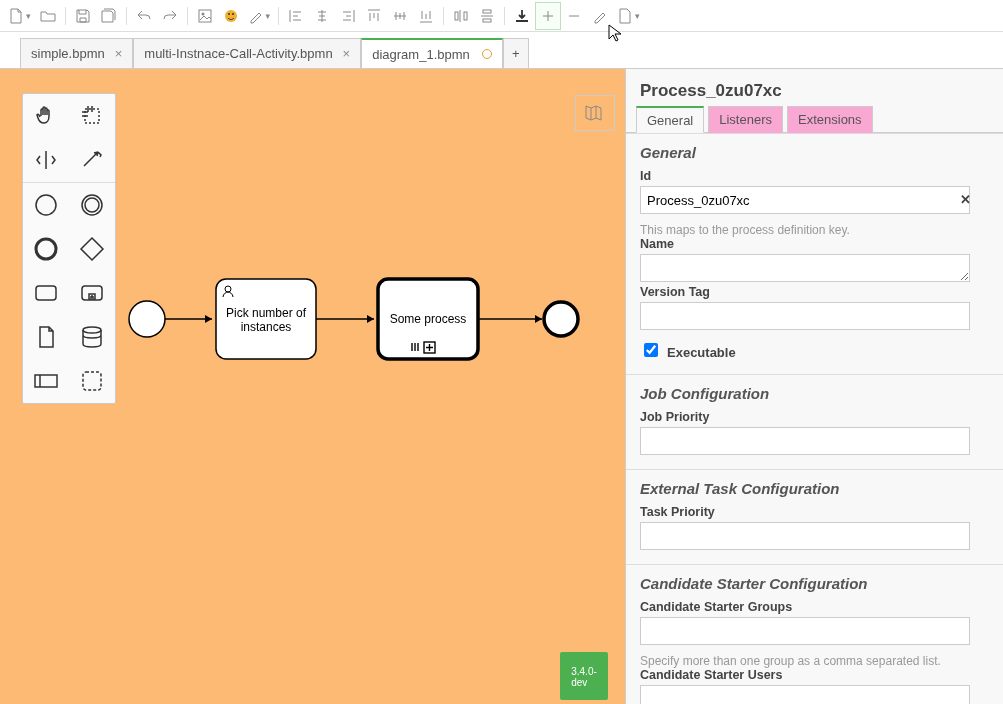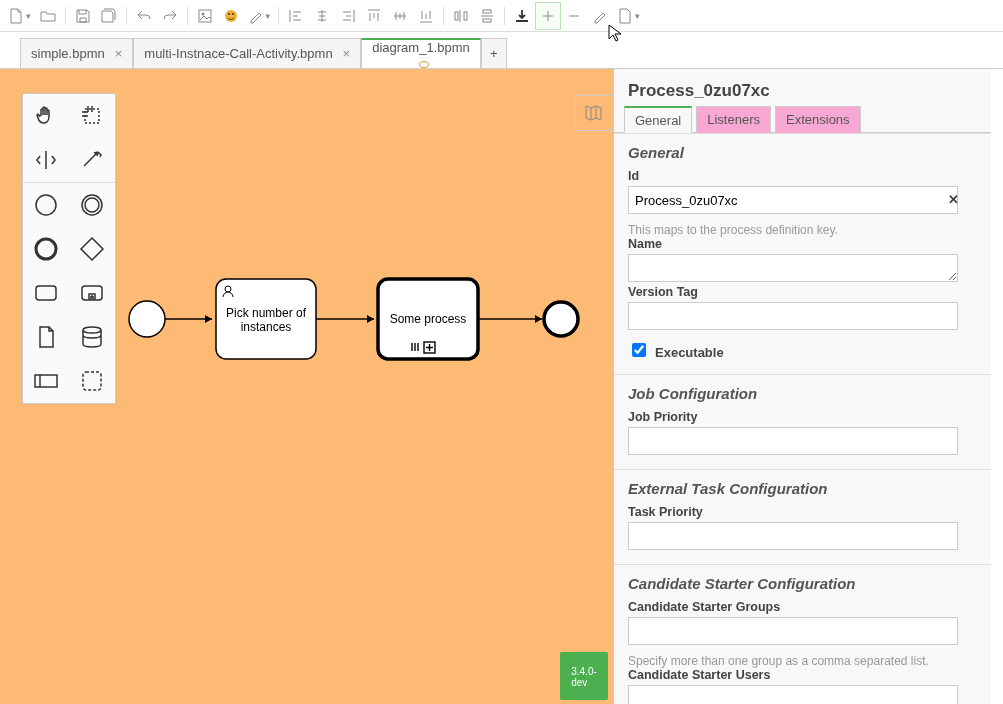--- a/index.html
+++ b/index.html
@@ -55,21 +55,21 @@
     margin-right:0;
     background:#f5f5f5;
     font-size:13px;
     color:#555;
     cursor:pointer;
     gap:6px;
     position:relative;
   }
   .tab .close { color:#888; font-size:13px; margin-left:4px; }
   .tab .dirty { width:10px;height:10px;border-radius:50%;border:1.5px solid #e0a030;display:inline-block;margin-left:6px;}
-  .tab.active { background:#fff; border-top:2px solid #4CAF50;flex-direction:column; }
+  .tab.active { background:#fff; border-top:2px solid #4CAF50; }
   .tab.plus { width:26px; justify-content:center; padding:0; }
 
   
   .main {
     position:relative;
     height: calc(704px - 32px - 36px);
     border-top:1px solid #ccc;
   }
   .canvas {
     position:absolute;
@@ -117,21 +117,21 @@
     font-size:10px;
     display:flex;
     align-items:flex-end;
     justify-content:center;
     padding:12px;
     border-radius:2px;
   }
 
   
   .props {
-    position:absolute; right:12px; top:0; bottom:0;
+    position:absolute; right:0; top:0; bottom:0;
     width:378px;
     border-left:1px solid #ccc;
     background:#f8f8f8;
     overflow-y:auto;
     overflow-x:hidden;
   }
   .props::-webkit-scrollbar { width:14px; }
   .props::-webkit-scrollbar-thumb { background:#c1c1c1; border-radius:2px; }
   .props::-webkit-scrollbar-track { background:#f0f0f0; }
   .props-handle {

